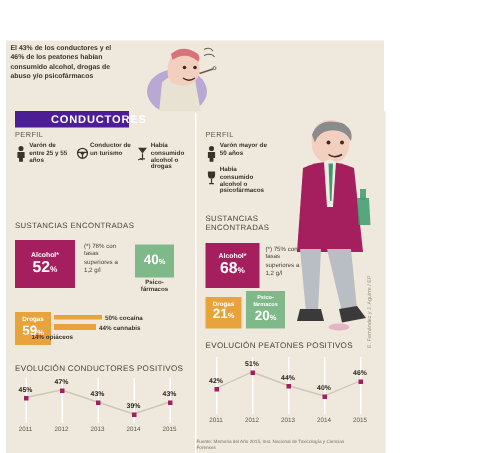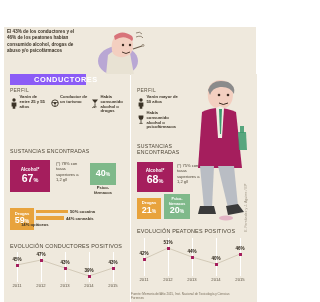--- a/index.html
+++ b/index.html
@@ -32,21 +32,21 @@
   
   .col{position:absolute;top:74px;width:126px;height:228px;background:#efe9dd;}
   .col-left{left:4px;}
   .col-right{left:131px;}
 
   .col-head{
     position:absolute;left:6px;top:0px;height:11px;width:76px;
     color:#fff;font-size:7.4px;font-weight:bold;letter-spacing:.55px;
     display:flex;align-items:center;padding-left:5px;box-sizing:border-box;
   }
-  .head-cond{background:#8b5cf6;padding-left:24px;}
+  .head-cond{background:#4c1d95;padding-left:24px;}
   .head-peat{background:#a51e5d;}
 
   .perfil-label{
     position:absolute;left:6px;top:14px;
     font-size:4.9px;color:#5d5444;letter-spacing:.3px;
   }
 
   .perfil-row{position:absolute;display:flex;gap:3px;}
   .pf-item{display:flex;gap:1.5px;align-items:flex-start;}
   .pf-ico{width:8px;height:11px;flex:0 0 8px;position:relative;}
@@ -184,21 +184,21 @@
           </svg>
       </span>
       <span class="pf-txt">Había consumido alcohol o drogas</span>
     </div>
   </div>
 
   <div class="sust-title" style="left:10px;top:148px;">SUSTANCIAS ENCONTRADAS</div>
 
   <div class="alc-box" style="left:10px;top:160px;width:40px;height:32px;">
     <span class="alc-lbl">Alcohol*</span>
-    <span class="alc-val"><span>67</span><i>%</i></span>
+    <span class="alc-val"><span>52</span><i>%</i></span>
   </div>
 
   <div class="note" style="left:56px;top:161px;width:28px;">(*) 78% con tasas superiores a 1,2 g/l</div>
 
   <div class="green-box" style="left:90px;top:163px;width:26px;height:22px;">
     <span class="bx-val"><span>40</span><i>%</i></span>
   </div>
   <div style="position:absolute;left:90px;top:186px;width:26px;text-align:center;font-size:4.1px;line-height:4.5px;color:#3b3327;font-weight:bold;">Psico-fármacos</div>
 
   <div class="drug-box" style="left:10px;top:208px;width:24px;height:22px;">

